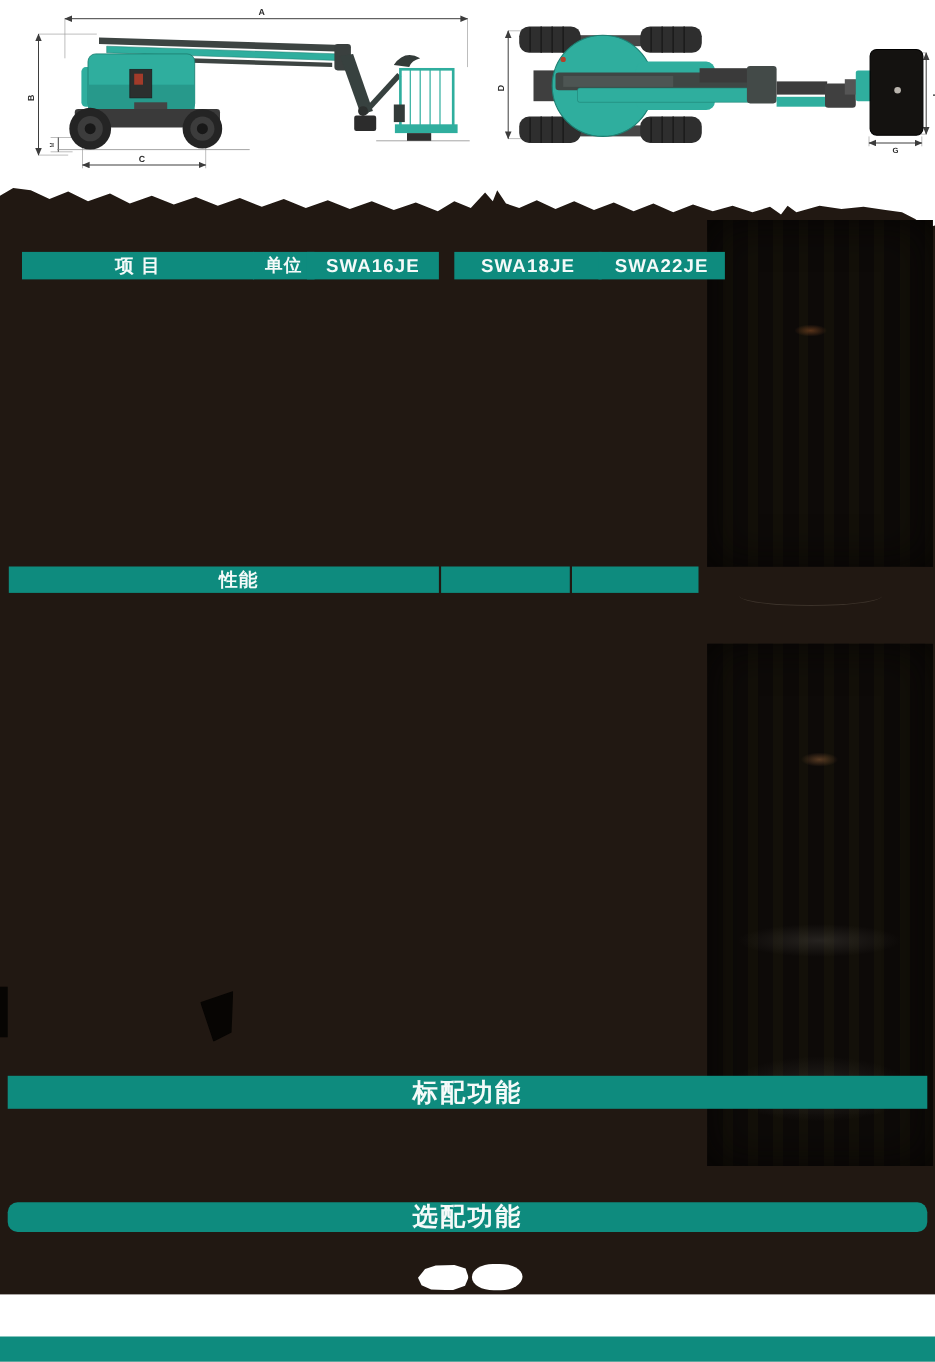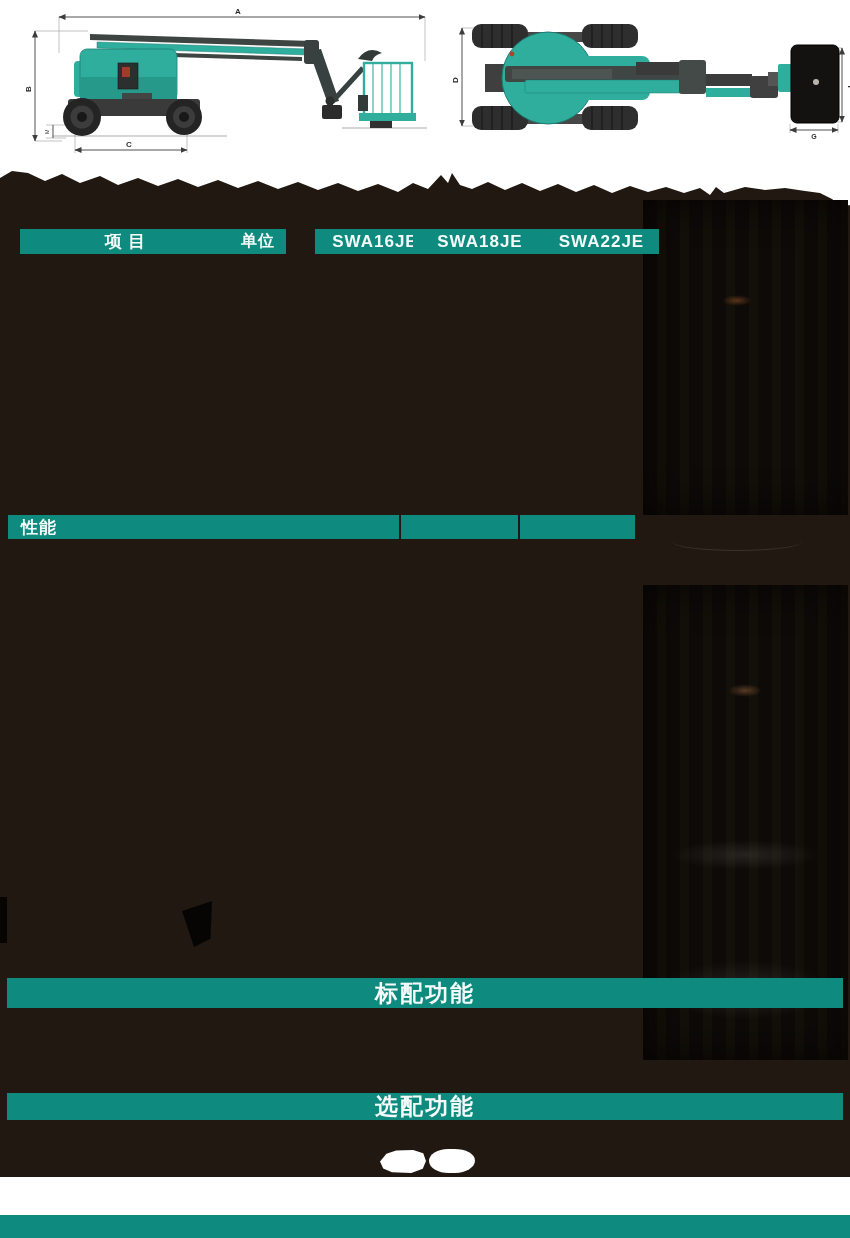--- a/index.html
+++ b/index.html
@@ -22,21 +22,21 @@
       710px 30px,716px 22px,724px 28px,745px 22px,765px 25px,785px 23px,
       805px 26px,820px 28px,832px 34px,842px 42px,850px 40px,
       850px 1012px,0px 1012px);
   }
   
   .cell{
     background:#0E8B7E;color:#f4faf9;font-weight:bold;
     display:flex;align-items:center;justify-content:center;
     font-size:17px;letter-spacing:1px;
   }
-  .cell.left{justify-content:flex-start;padding-left:13px;box-sizing:border-box;}
+  .cell.left{justify-content:center;padding-left:27px;box-sizing:border-box;}
   .bar{
     background:#0E8B7E;color:#f4faf9;font-weight:bold;
     display:flex;align-items:center;justify-content:center;
     font-size:23px;letter-spacing:2px;
   }
   
   .photo{
     background:repeating-linear-gradient(90deg,#0d0a08 0 14px,#131009 14px 23px);
     box-shadow:inset 0 0 40px #060403;
   }
@@ -215,40 +215,40 @@
 
 <div class="abs ink" style="left:0;top:897px;width:7px;height:46px;"></div>
 <div class="abs ink flag" style="left:182px;top:901px;width:30px;height:46px;"></div>
 
 <div class="abs cell" style="left:8px;top:229px;width:211px;height:25px;margin-left:12px;">
   <span>项  目</span>
 </div>
 <div class="abs cell" style="left:221px;top:229px;width:56px;height:25px;font-size:16px;margin-left:9px;">
   <span>单位</span>
 </div>
-<div class="abs cell" style="left:279px;top:229px;width:120px;height:25px;margin-left:36px;">
+<div class="abs cell" style="left:279px;top:229px;width:120px;height:25px;">
   <span>SWA16JE</span>
 </div>
 <div class="abs cell" style="left:401px;top:229px;width:134px;height:25px;margin-left:12px;">
   <span>SWA18JE</span>
 </div>
 <div class="abs cell" style="left:544px;top:229px;width:115px;height:25px;">
   <span>SWA22JE</span>
 </div>
 
 <div class="abs cell left" style="left:8px;top:515px;width:391px;height:24px;">
   <span>性能</span>
 </div>
 <div class="abs cell" style="left:401px;top:515px;width:117px;height:24px;"></div>
 <div class="abs cell" style="left:520px;top:515px;width:115px;height:24px;"></div>
 
 <div class="abs bar" style="left:7px;top:978px;width:836px;height:30px;">
   <span>标配功能</span>
 </div>
-<div class="abs bar" style="left:7px;top:1093px;width:836px;height:27px;">
+<div class="abs bar" style="left:7px;top:1093px;width:836px;height:27px;border-radius:9px;">
   <span>选配功能</span>
 </div>
 
 <div class="abs" style="left:378px;top:1146px;width:100px;height:28px;">
   <div class="abs logo-blob blob-l" style="left:2px;top:4px;width:46px;height:23px;"></div>
   <div class="abs logo-blob blob-r" style="left:51px;top:3px;width:46px;height:24px;"></div>
 </div>
 
 <div class="abs footer-bar" style="left:0;top:1215px;width:850px;height:23px;"></div>
 

